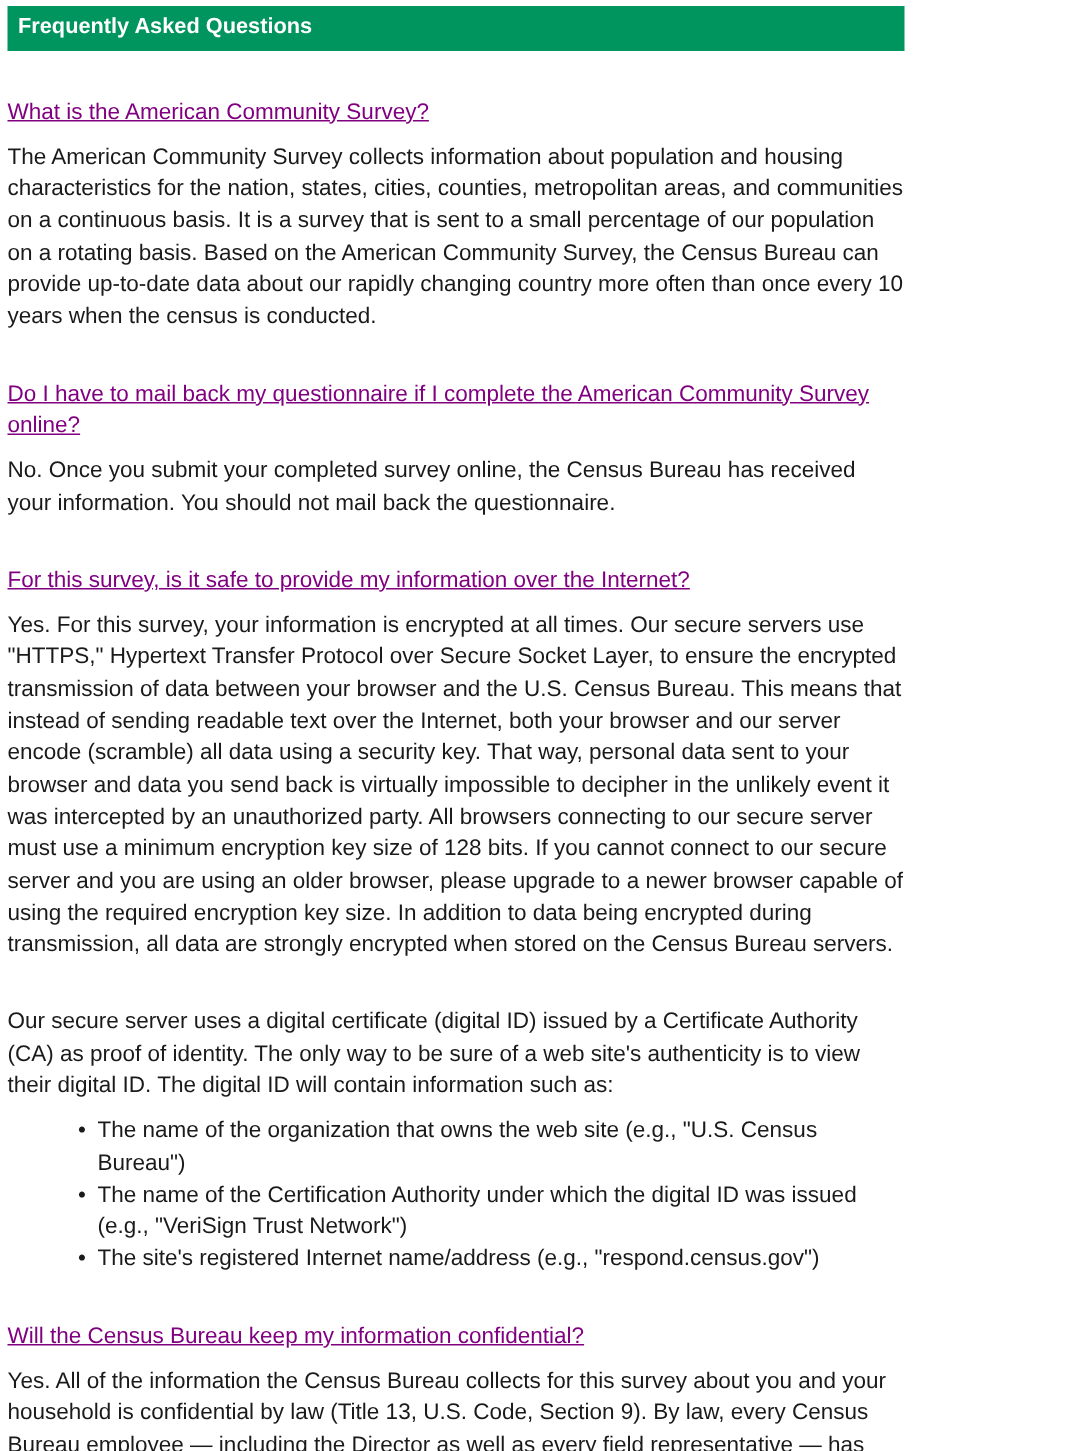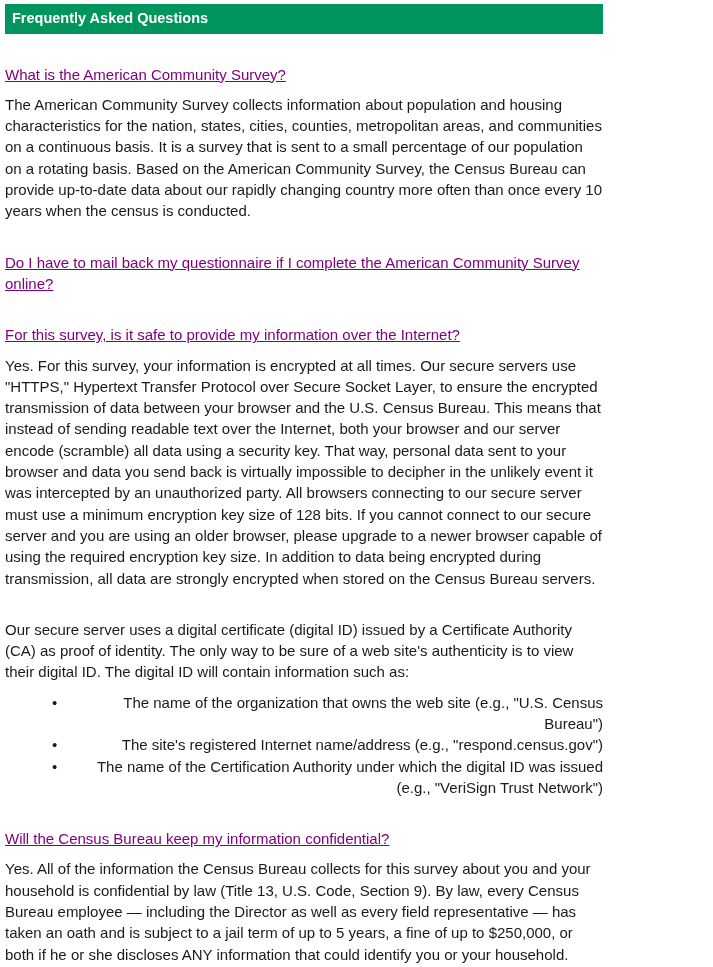--- a/index.html
+++ b/index.html
@@ -34,21 +34,21 @@
     color: var(--link-color);
     text-decoration: underline;
     cursor: pointer;
   }
   .a, .p-block { margin: 9px 0 0 0; }
   ul.bullets {
     list-style: none;
     margin: 9px 0 0 0;
     padding: 0 0 0 60px;
   }
-  ul.bullets li { position: relative; text-align: right; }
+  ul.bullets li { position: relative; }
   ul.bullets li::before {
     content: "\2022";
     position: absolute;
     left: -13px;
   }
 </style>
 </head>
 <body>
 
 <div class="page">
@@ -57,33 +57,34 @@
     <span>Frequently Asked Questions</span>
   </div>
 
   <section class="faq-item">
     <a href="#" class="q">What is the American Community Survey?</a>
     <p class="a">The American Community Survey collects information about population and housing characteristics for the nation, states, cities, counties, metropolitan areas, and communities on a continuous basis. It is a survey that is sent to a small percentage of our population on a rotating basis. Based on the American Community Survey, the Census Bureau can provide up-to-date data about our rapidly changing country more often than once every 10 years when the census is conducted.</p>
   </section>
 
   <section class="faq-item">
     <a href="#" class="q">Do I have to mail back my questionnaire if I complete the American Community Survey online?</a>
+    <p class="a">No. Once you submit your completed survey online, the Census Bureau has received your information. You should not mail back the questionnaire.</p>
   </section>
 
   <section class="faq-item">
     <a href="#" class="q">For this survey, is it safe to provide my information over the Internet?</a>
     <p class="a">Yes. For this survey, your information is encrypted at all times. Our secure servers use "HTTPS," Hypertext Transfer Protocol over Secure Socket Layer, to ensure the encrypted transmission of data between your browser and the U.S. Census Bureau. This means that instead of sending readable text over the Internet, both your browser and our server encode (scramble) all data using a security key. That way, personal data sent to your browser and data you send back is virtually impossible to decipher in the unlikely event it was intercepted by an unauthorized party. All browsers connecting to our secure server must use a minimum encryption key size of 128 bits. If you cannot connect to our secure server and you are using an older browser, please upgrade to a newer browser capable of using the required encryption key size. In addition to data being encrypted during transmission, all data are strongly encrypted when stored on the Census Bureau servers.</p>
   </section>
 
   <section class="faq-item">
     <p class="p-block">Our secure server uses a digital certificate (digital ID) issued by a Certificate Authority (CA) as proof of identity. The only way to be sure of a web site's authenticity is to view their digital ID. The digital ID will contain information such as:</p>
     <ul class="bullets">
       <li>The name of the organization that owns the web site (e.g., "U.S. Census Bureau")</li>
+      <li>The name of the Certification Authority under which the digital ID was issued (e.g., "VeriSign Trust Network")</li>
       <li>The site's registered Internet name/address (e.g., "respond.census.gov")</li>
-      <li>The name of the Certification Authority under which the digital ID was issued (e.g., "VeriSign Trust Network")</li>
     </ul>
   </section>
 
   <section class="faq-item">
     <a href="#" class="q">Will the Census Bureau keep my information confidential?</a>
     <p class="a">Yes. All of the information the Census Bureau collects for this survey about you and your household is confidential by law (Title 13, U.S. Code, Section 9). By law, every Census Bureau employee — including the Director as well as every field representative — has taken an oath and is subject to a jail term of up to 5 years, a fine of up to $250,000, or both if he or she discloses ANY information that could identify you or your household.</p>
   </section>
 
 </div>
 

